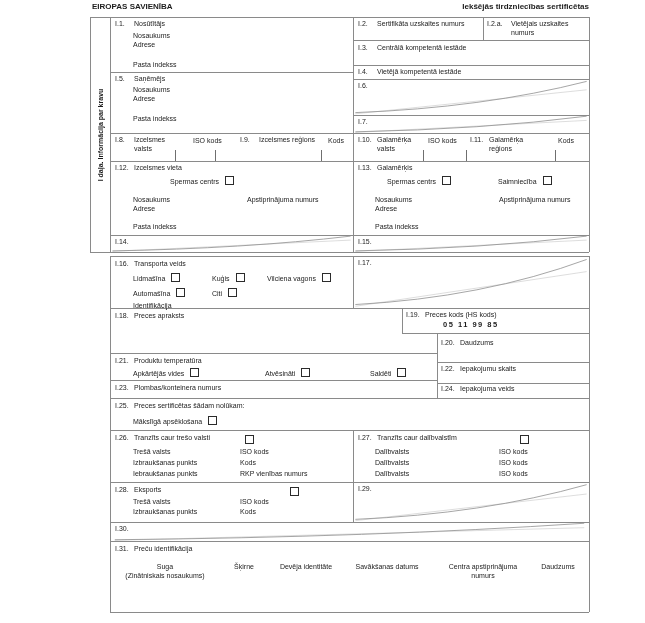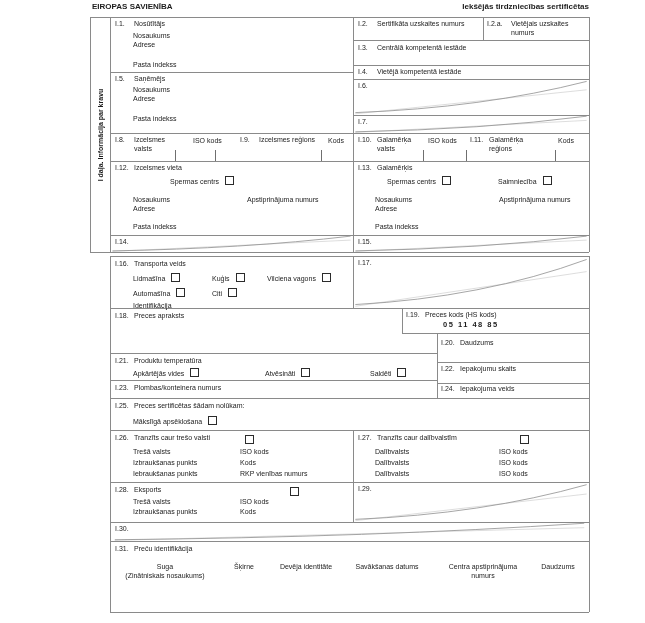--- a/index.html
+++ b/index.html
@@ -224,21 +224,21 @@
   </div>
 
   <div class="fld" style="left:115px;top:312px;">
     <span class="num">I.18.</span>
     <span class="lbl">Preces apraksts</span>
   </div>
   <div class="fld" style="left:406px;top:311px;">
     <span class="num">I.19.</span>
     <span class="lbl">Preces kods (HS kods)</span>
   </div>
-  <div class="bv" style="left:443px;top:320px;">05 11 48 85</div>
+  <div class="bv" style="left:443px;top:320px;">05 11 99 85</div>
   <div class="fld" style="left:441px;top:339px;">
     <span class="num">I.20.</span>
     <span class="lbl">Daudzums</span>
   </div>
 
   <div class="fld" style="left:115px;top:357px;">
     <span class="num">I.21.</span>
     <span class="lbl">Produktu temperatūra</span>
   </div>
   <div class="t" style="left:133px;top:368px;">

